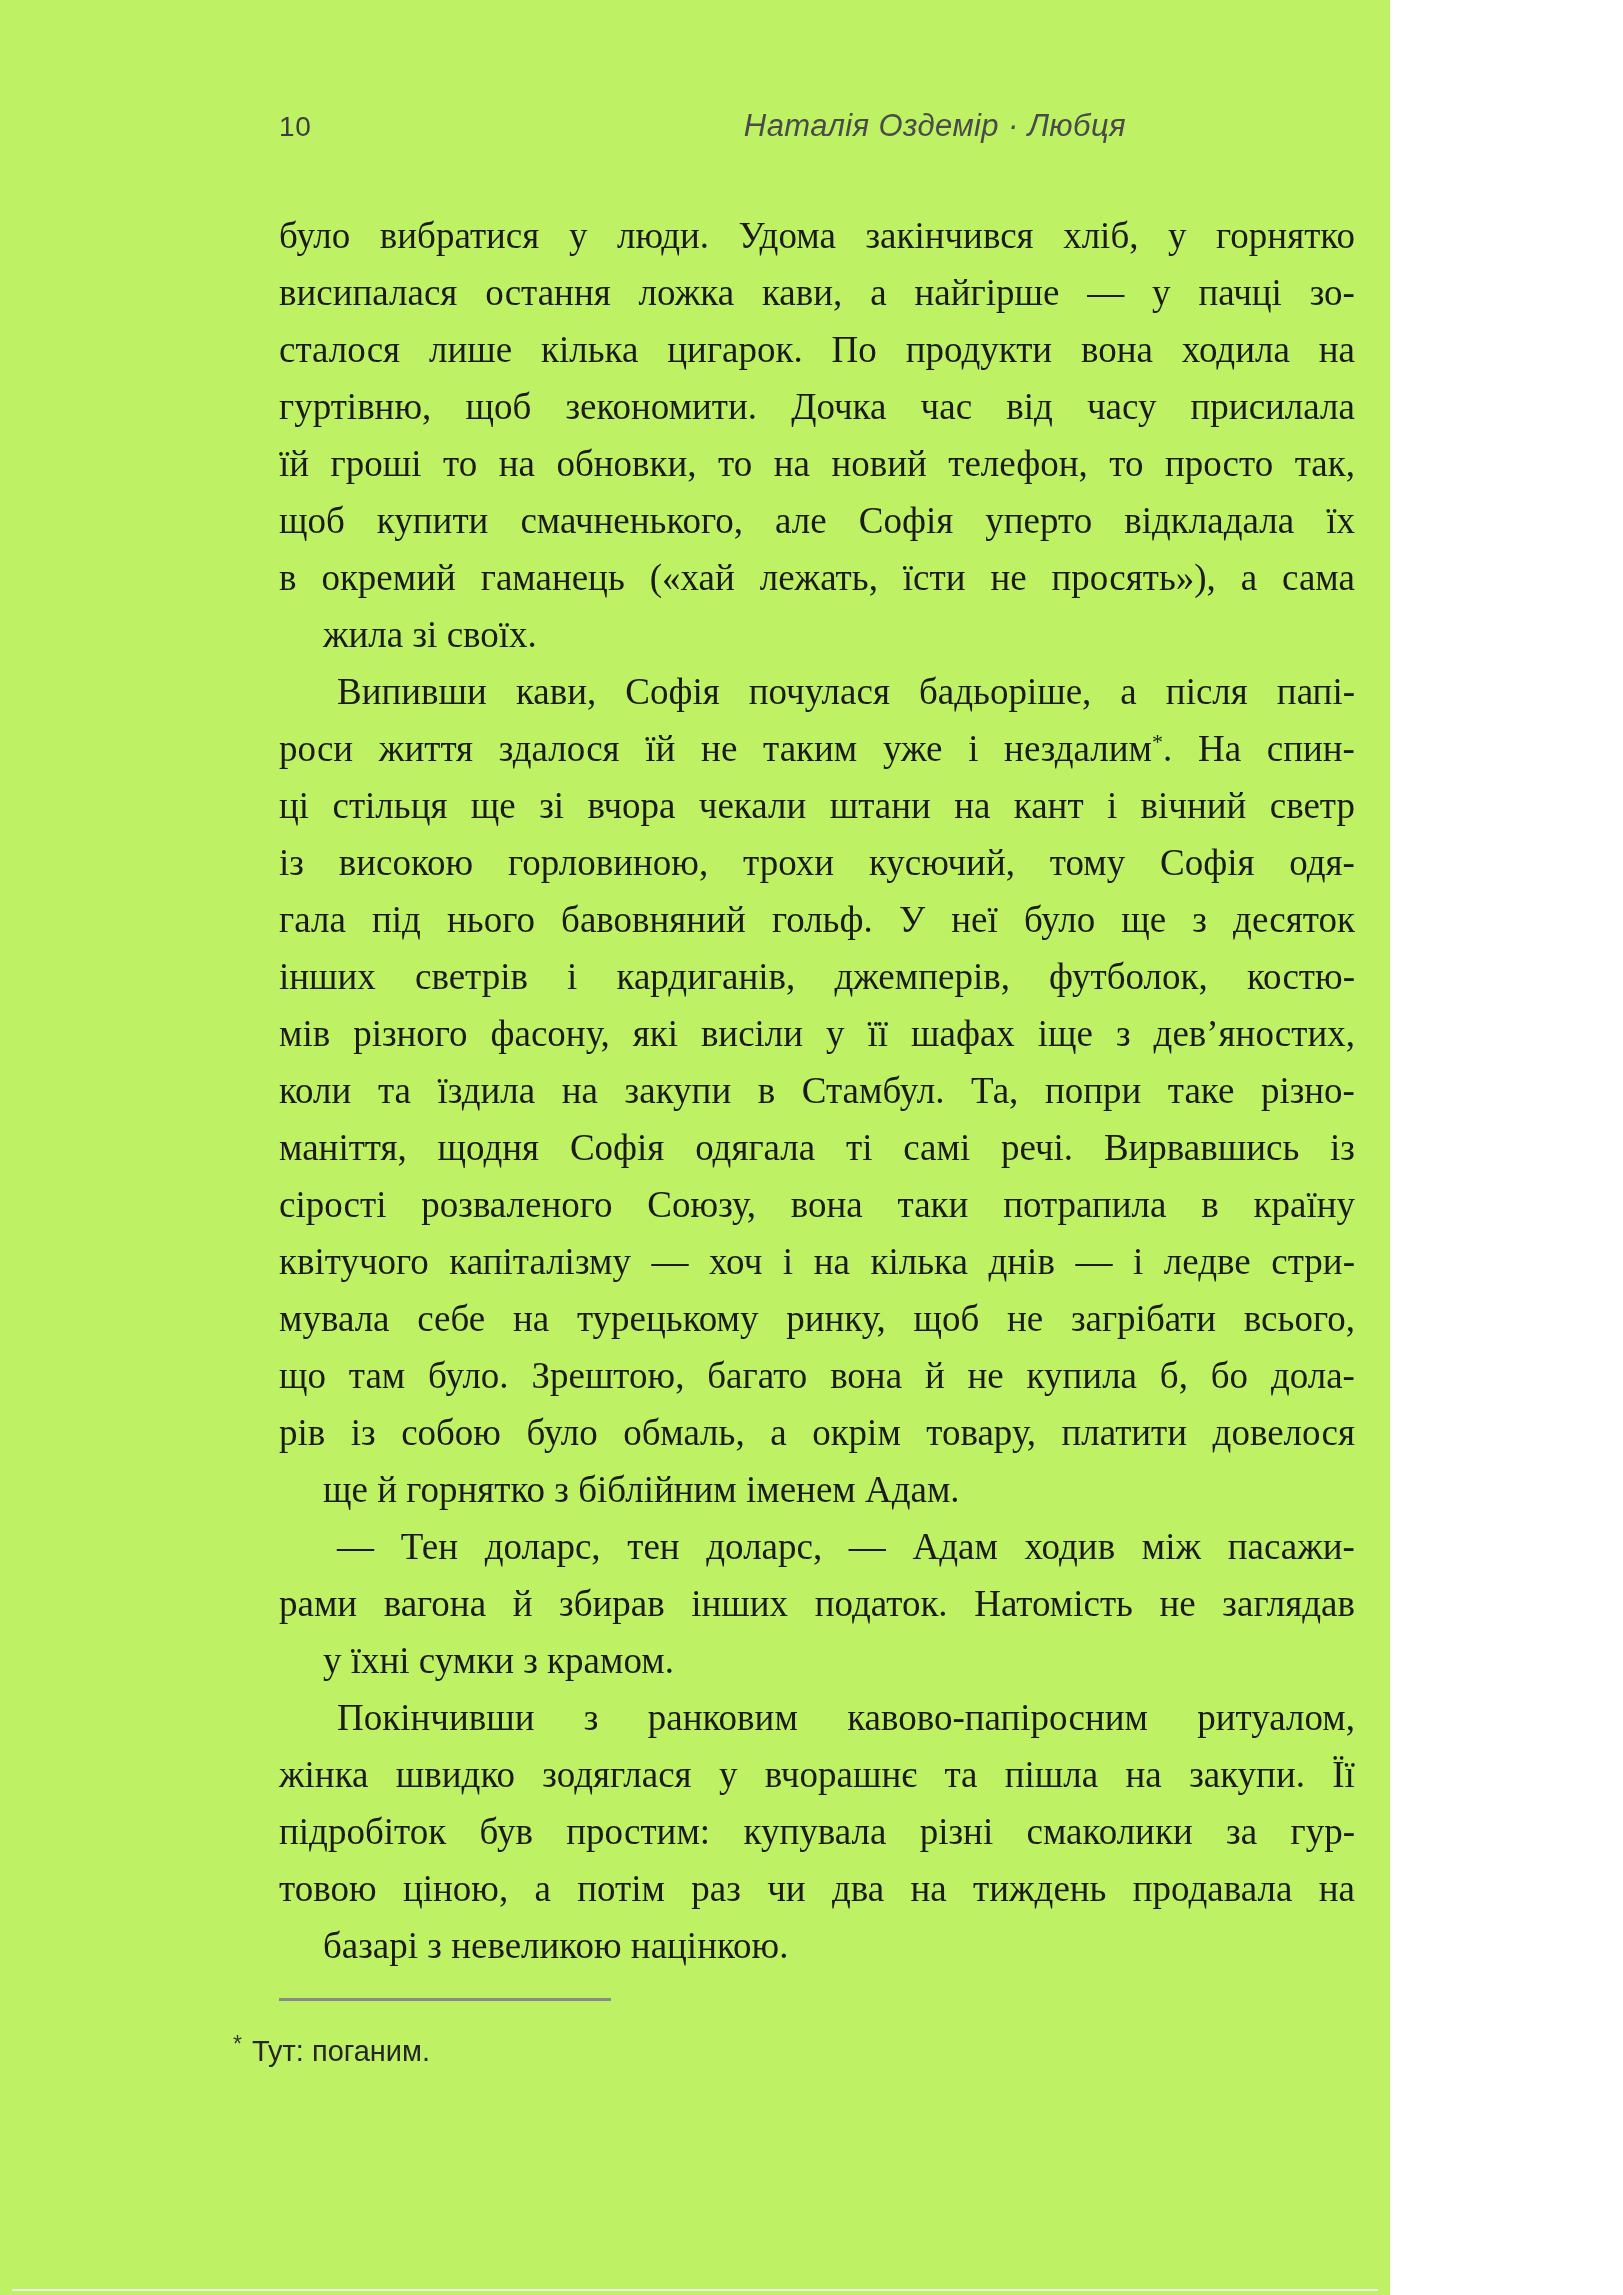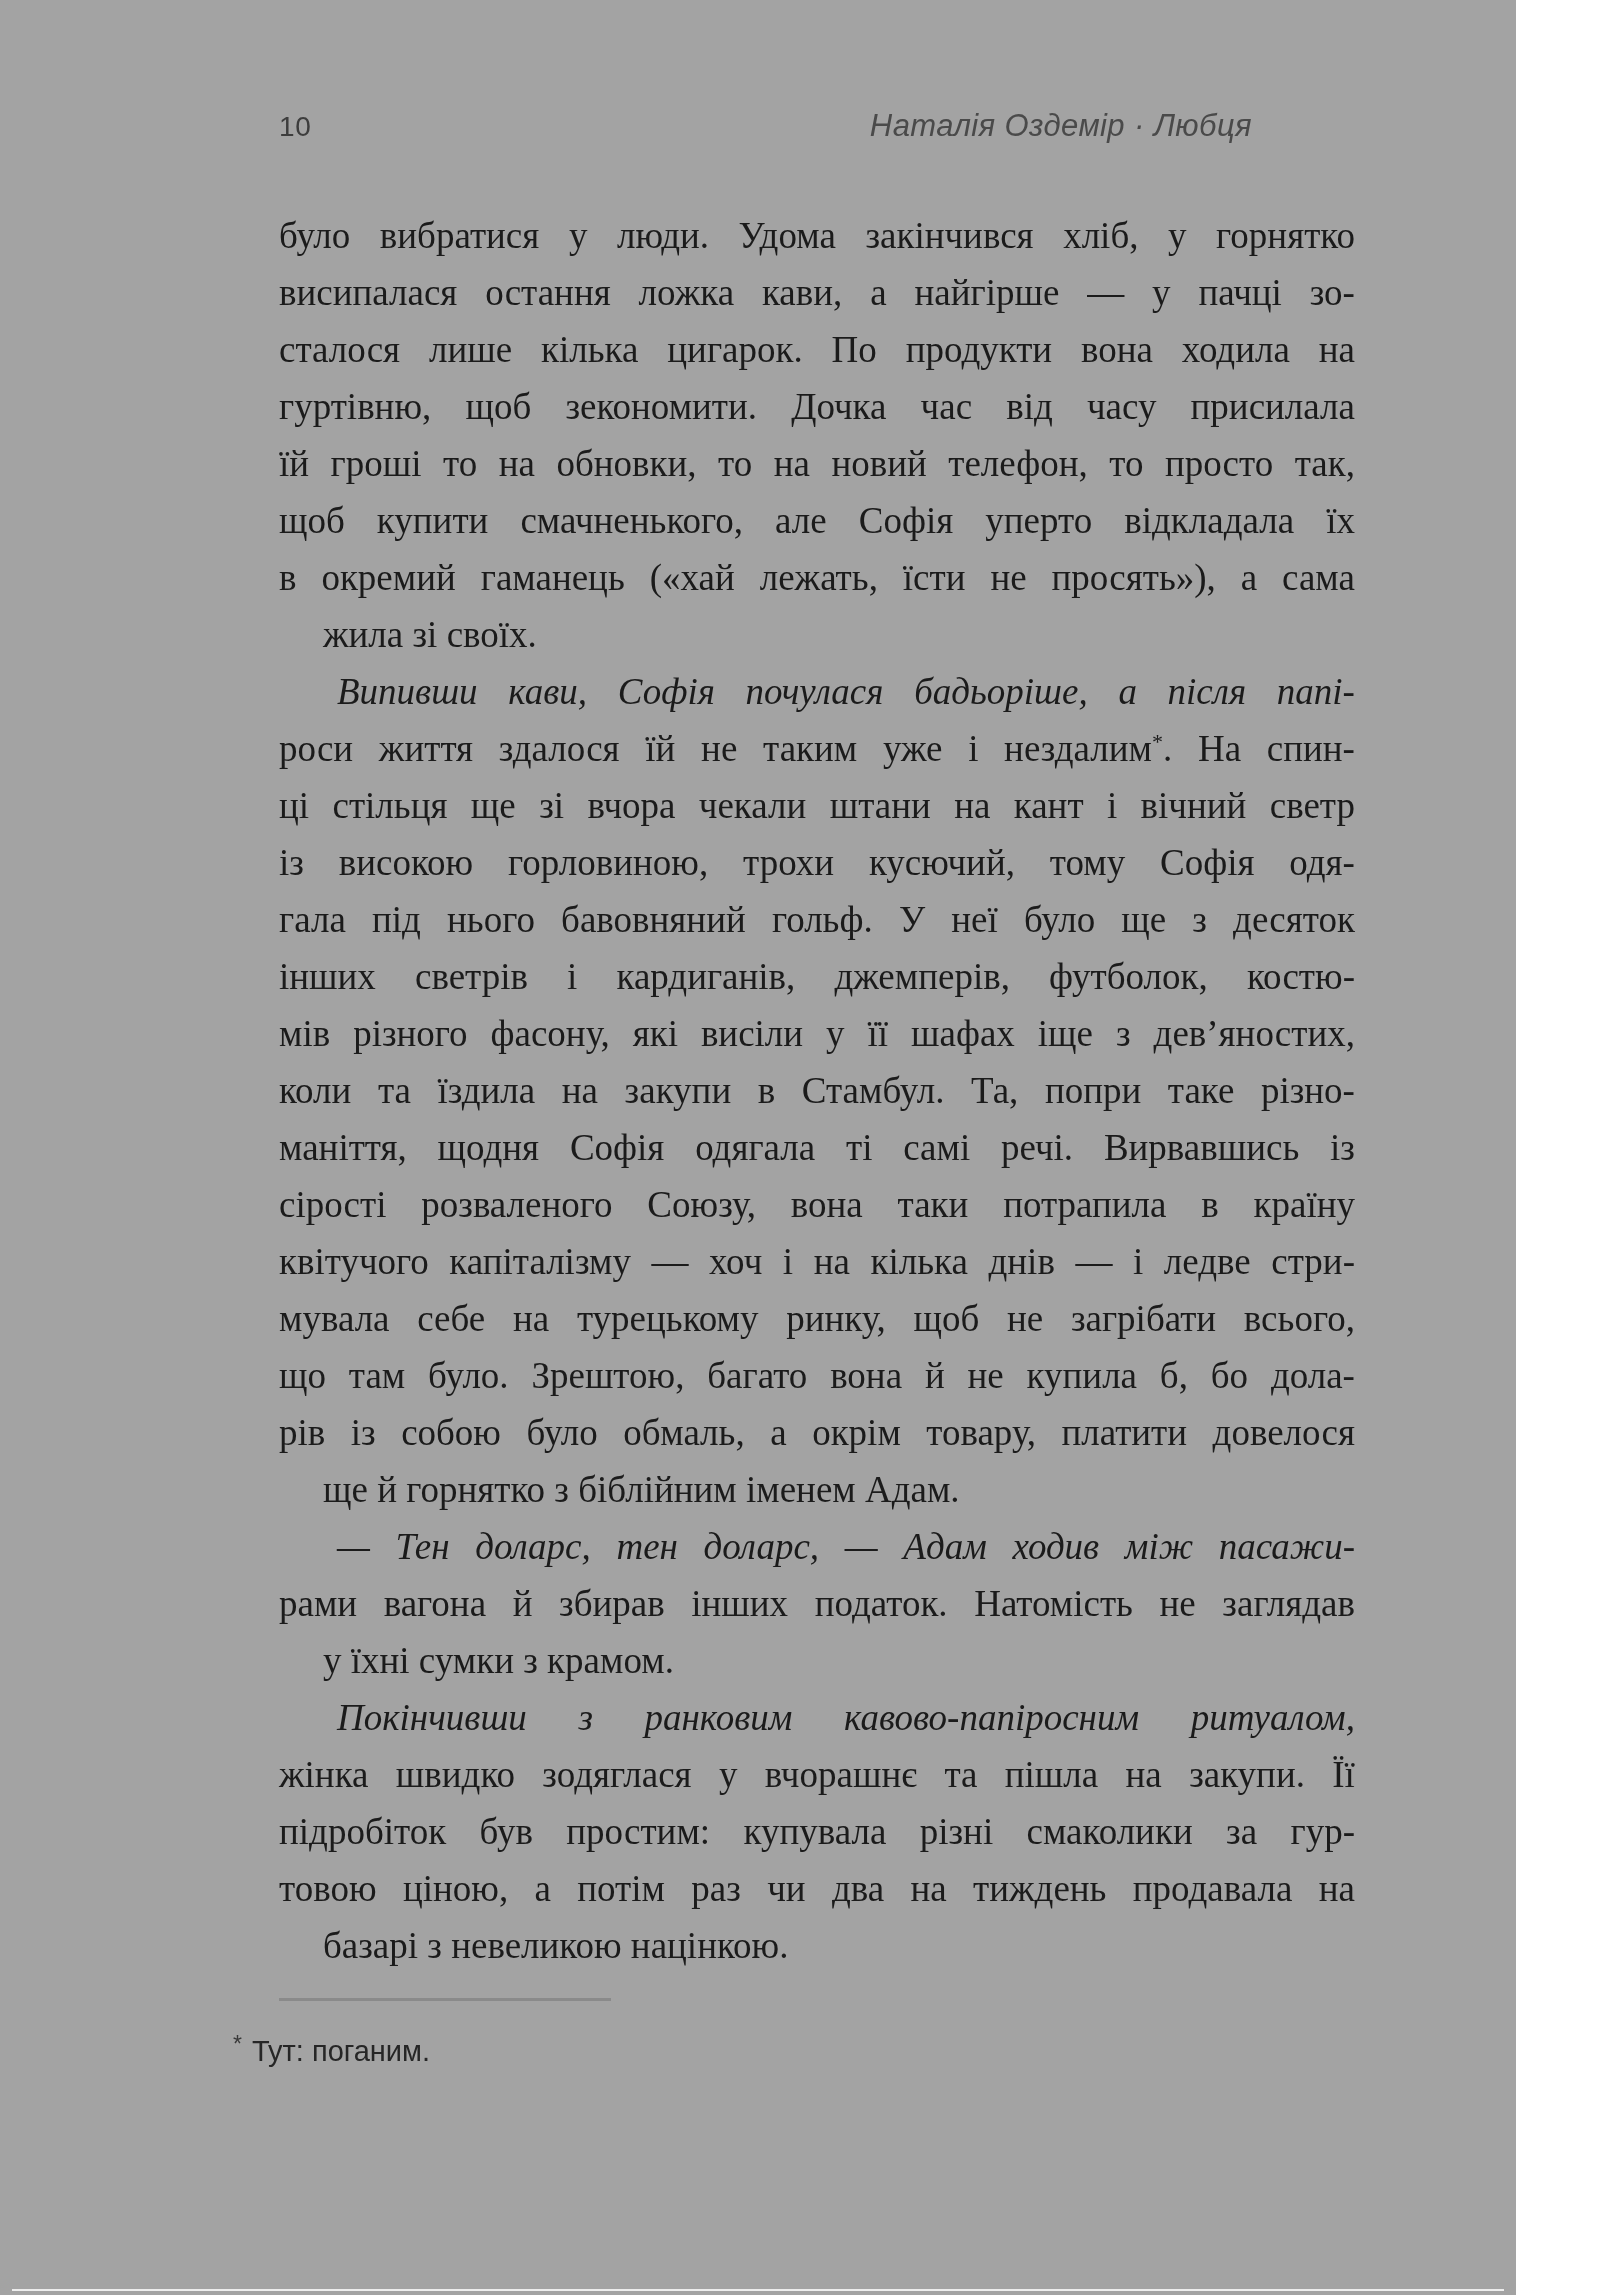--- a/index.html
+++ b/index.html
@@ -1,22 +1,22 @@
 <!DOCTYPE html>
 <html lang="uk" style="font-size:13.5px"><head>
 <meta charset="utf-8">
 <style>
   html, body { margin: 0; padding: 0; }
   body { background: #ffffff; }
 
   .page {
     position: relative;
-    width: 1516px;
+    width: 1390px;
     height: 2295px;
-    background: #a3a3a3;
+    background: #bef264;
     overflow: hidden;
     font-family: "Liberation Serif", "DejaVu Serif", serif;
     color: #1b1b1b;
   }
 
   
   .page-header {
     position: absolute;
     left: 279px;
     right: 264px;
@@ -48,21 +48,21 @@
     top: 207px;
   }
   .line {
     display: flex;
     justify-content: space-between;
     height: 57px;
     line-height: 57px;
     font-size: 37px;
     white-space: pre;
   }
-  .line.indent { padding-left: 58px; font-style: italic; }
+  .line.indent { padding-left: 58px; }
   .line.last { display: block; margin-left: 44px; }
   .line sup {
     font-size: 22px;
     line-height: 0;
     vertical-align: 12px;
   }
 
   
   .footnote-separator {
     position: absolute;

